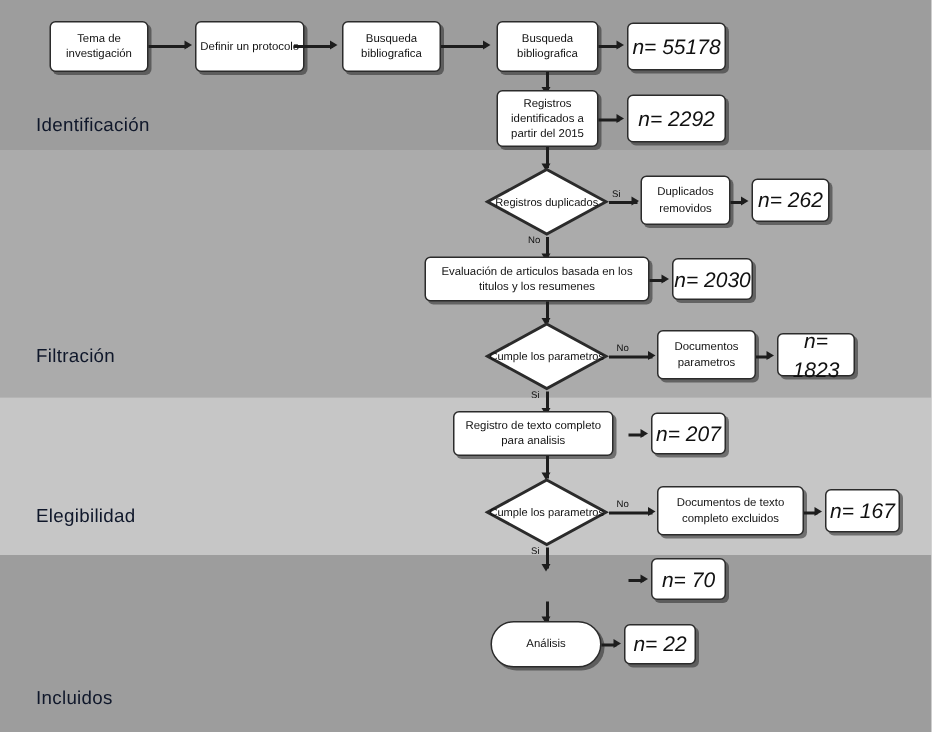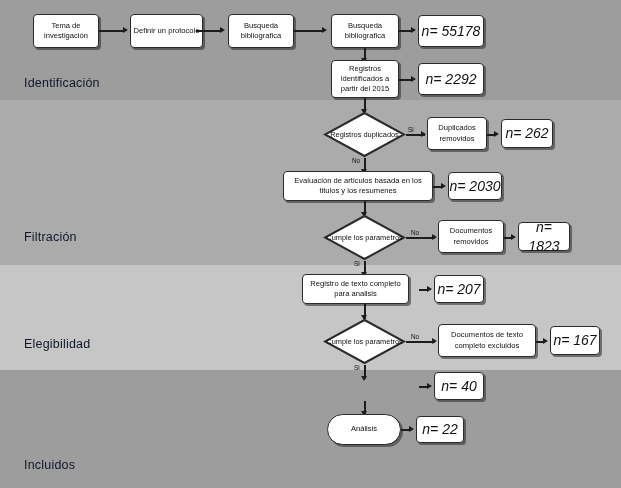--- a/index.html
+++ b/index.html
@@ -197,21 +197,21 @@
     <svg class="dshape" viewBox="0 0 83 47" preserveAspectRatio="none">
       <polygon points="41.5,2 81,23.5 41.5,45 2,23.5" fill="#ffffff" stroke="#2b2b2b" stroke-width="2"></polygon>
     </svg>
     <div class="dlabel">Cumple los parametros</div>
   </div>
 
   <div class="conn h" style="left:406px; top:237px; width:29px;"></div>
   <div class="edge-label" style="left:411px; top:229px;">No</div>
   <div class="arrowhead right" style="left:432px; top:234px;"></div>
 
-  <div class="node" style="left:438px; top:220px; width:66px; height:33px;">Documentos removidos</div>
+  <div class="node" style="left:438px; top:220px; width:66px; height:33px;">Documentos parametros</div>
 
   <div class="conn h" style="left:504px; top:237px; width:9px;"></div>
   <div class="arrowhead right" style="left:511px; top:234px;"></div>
 
   <div class="node count" style="left:518px; top:222px; width:52px; height:29px;">n= 1823</div>
 
   <div class="conn v" style="left:364px; top:261px; height:15px;"></div>
   <div class="edge-label" style="left:354px; top:260px;">Si</div>
   <div class="arrowhead down" style="left:361px; top:272px;"></div>
 
@@ -244,21 +244,21 @@
   <div class="node count" style="left:550px; top:326px; width:50px; height:29px;">n= 167</div>
 
   <div class="conn v" style="left:364px; top:365px; height:14px;"></div>
   <div class="edge-label" style="left:354px; top:364px;">Si</div>
   <div class="arrowhead down" style="left:361px; top:376px;"></div>
 
 
   <div class="conn h" style="left:419px; top:386px; width:10px;"></div>
   <div class="arrowhead right" style="left:427px; top:383px;"></div>
 
-  <div class="node count" style="left:434px; top:372px; width:50px; height:28px;">n= 40</div>
+  <div class="node count" style="left:434px; top:372px; width:50px; height:28px;">n= 70</div>
 
   <div class="conn v" style="left:364px; top:401px; height:13px;"></div>
   <div class="arrowhead down" style="left:361px; top:411px;"></div>
 
   <div class="node oval" style="left:327px; top:414px; width:74px; height:31px;">Análisis</div>
 
   <div class="conn h" style="left:401px; top:429px; width:10px;"></div>
   <div class="arrowhead right" style="left:409px; top:426px;"></div>
 
   <div class="node count" style="left:416px; top:416px; width:48px; height:27px;">n= 22</div>

